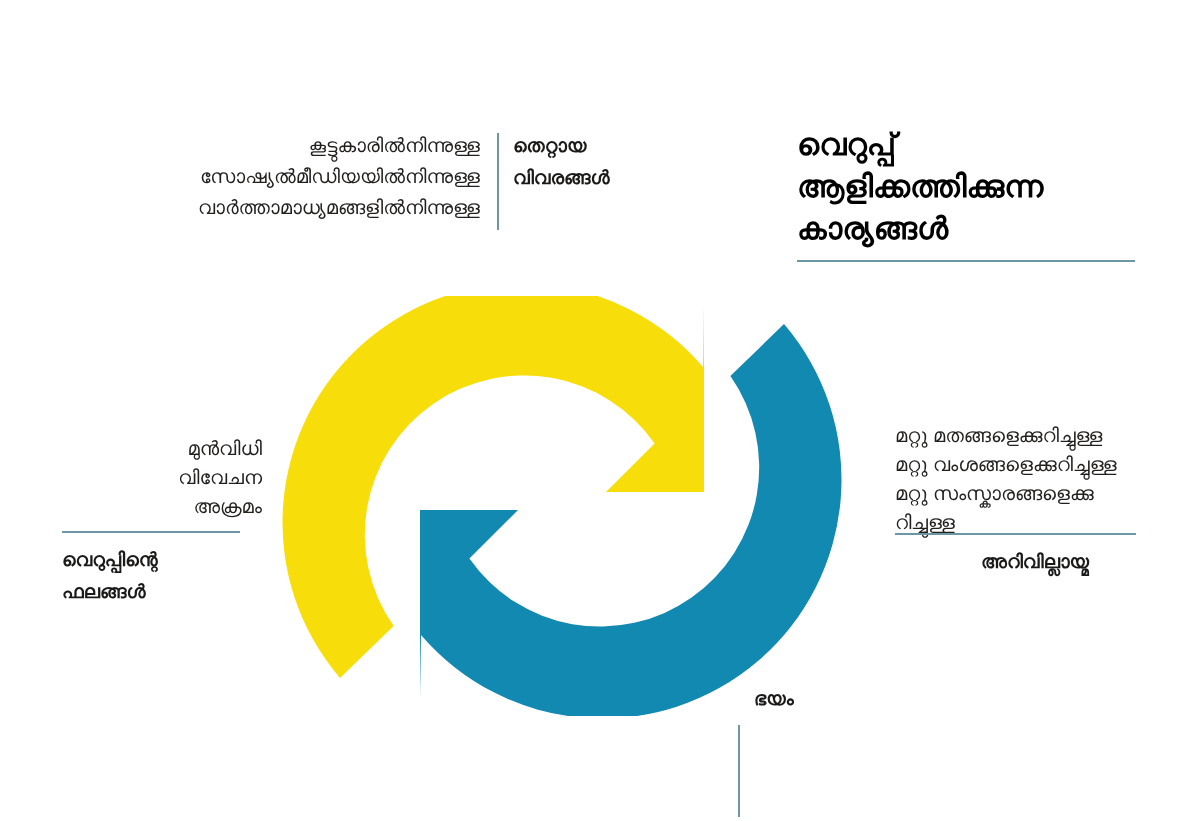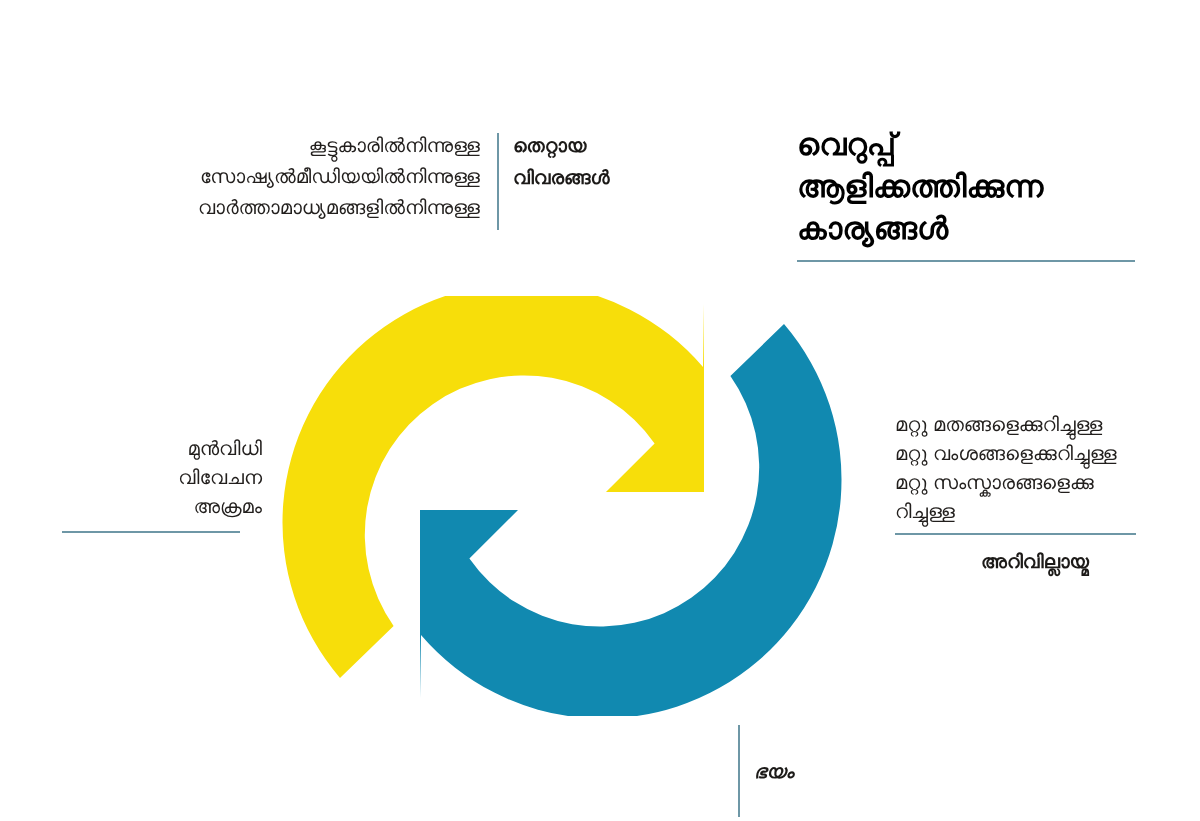--- a/index.html
+++ b/index.html
@@ -87,21 +87,21 @@
   #divider-fuel {
     left: 797px;
     top: 214px;
     width: 338px;
   }
 
   
   #block-ignorance-list {
     position: absolute;
     left: 895px;
-    top: 364px;
+    top: 375px;
     width: 262px;
     text-align: left;
   }
   #divider-ignorance {
     left: 895px;
     top: 487px;
     width: 241px;
   }
   #heading-ignorance {
     position: absolute;
@@ -141,24 +141,23 @@
     text-align: right;
   }
   #divider-fear {
     left: 738px;
     top: 679px;
     height: 92px;
   }
   #heading-fear {
     position: absolute;
     left: 754px;
-    top: 710px;
+    top: 637px;
     width: 180px;
     text-align: left;
-    font-style: italic;
   }
 
   
   #cycle-graphic {
     position: absolute;
     left: 252px;
     top: 250px;
     width: 620px;
     height: 420px;
   }
@@ -249,19 +248,23 @@
   <div id="heading-ignorance">
     <div class="heading-dark">അറിവില്ലായ്മ</div>
   </div>
 
   <div id="block-consequence-list">
     <div class="list-text">മുൻവിധി
 വിവേചന
 അക്രമം</div>
   </div>
   <div class="rule-h" id="divider-consequence"></div>
+  <div id="heading-consequence">
+    <div class="heading-dark">വെറുപ്പിന്റെ
+ഫലങ്ങൾ</div>
+  </div>
 
   <div class="rule-v" id="divider-fear"></div>
   <div id="heading-fear">
     <div class="heading-dark">ഭയം</div>
   </div>
 
 </div>
 
 </body></html>

